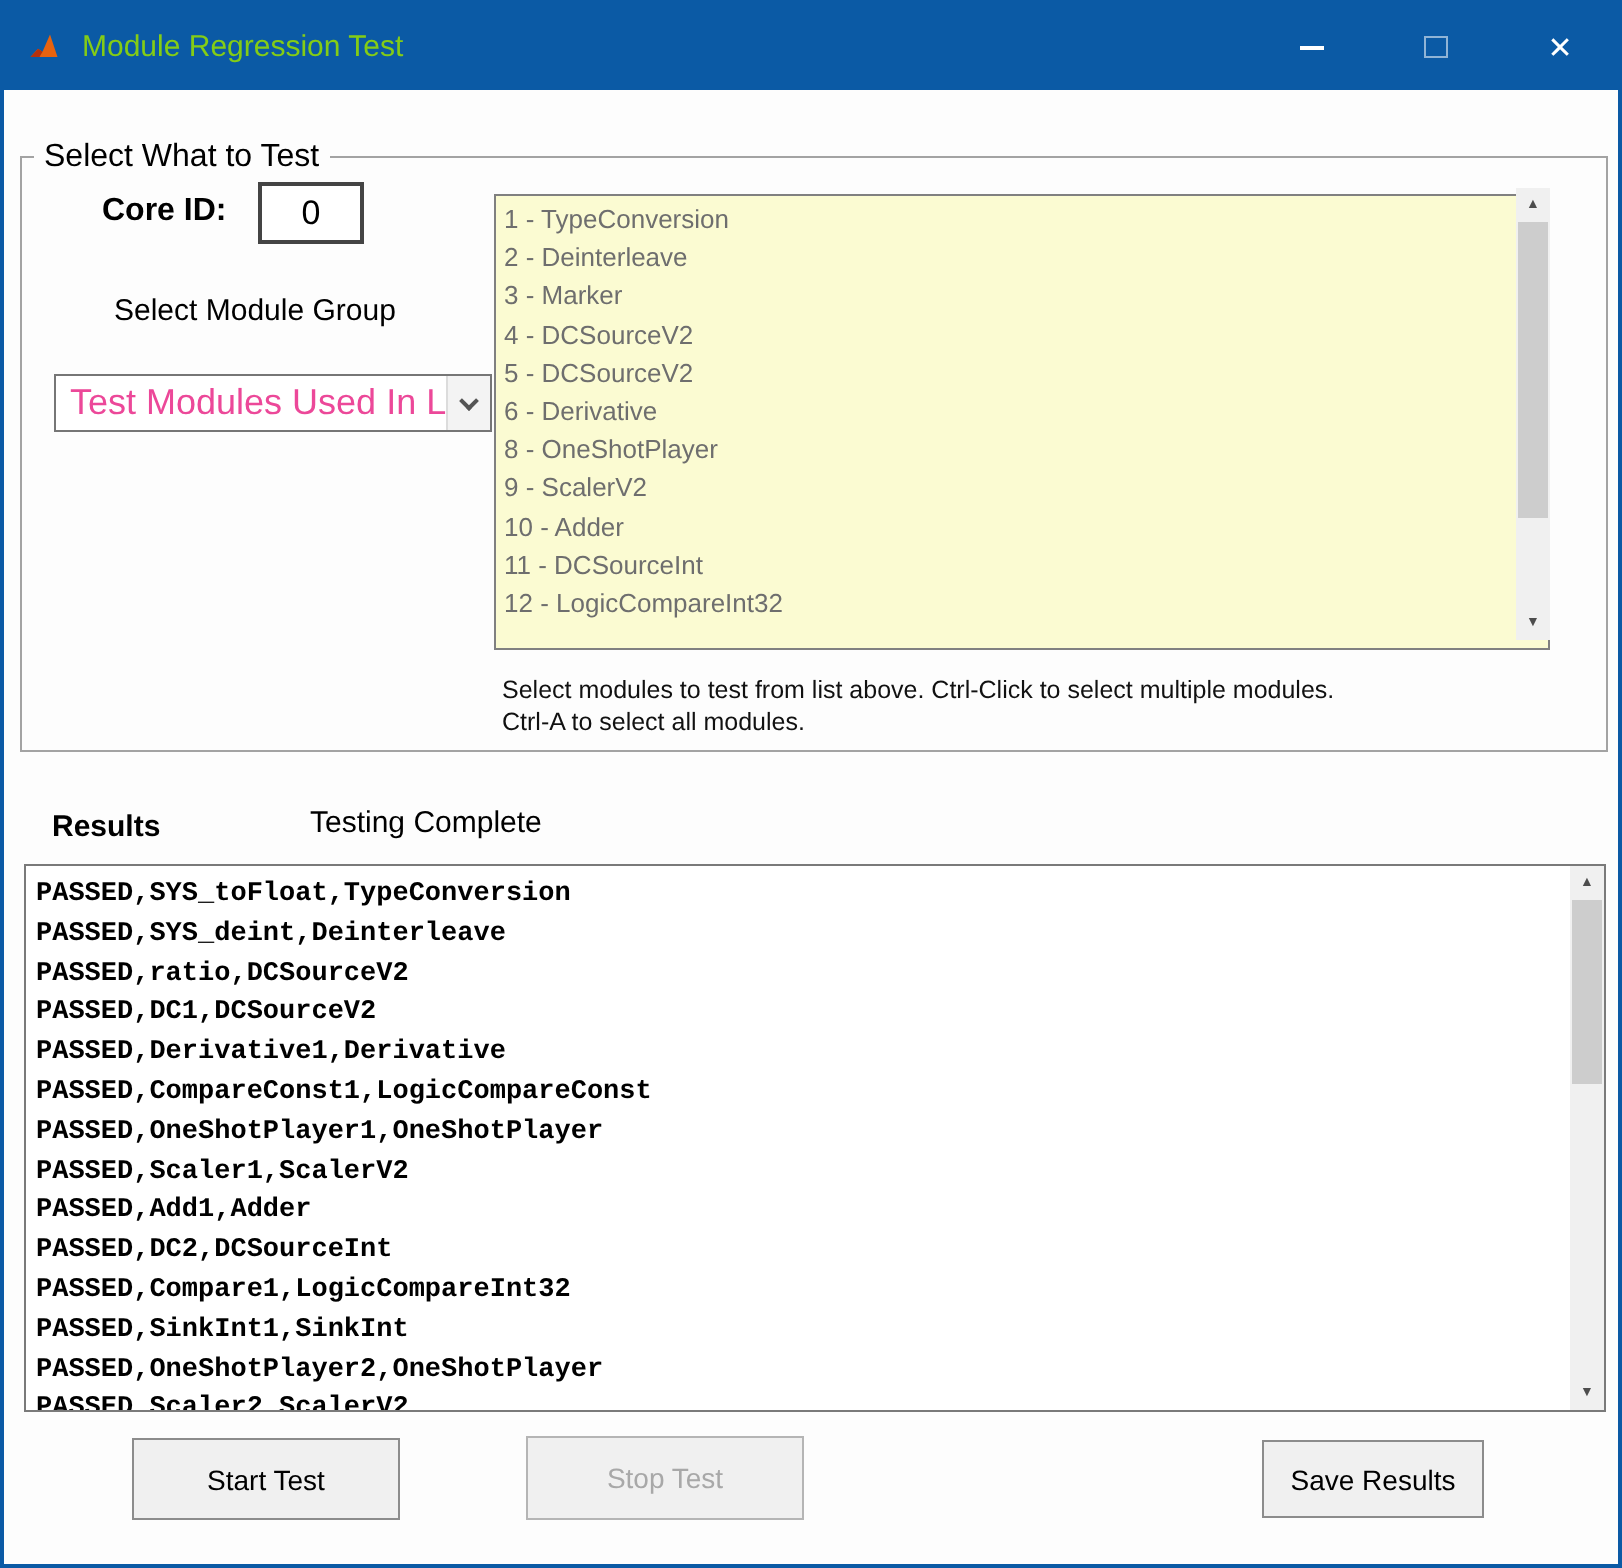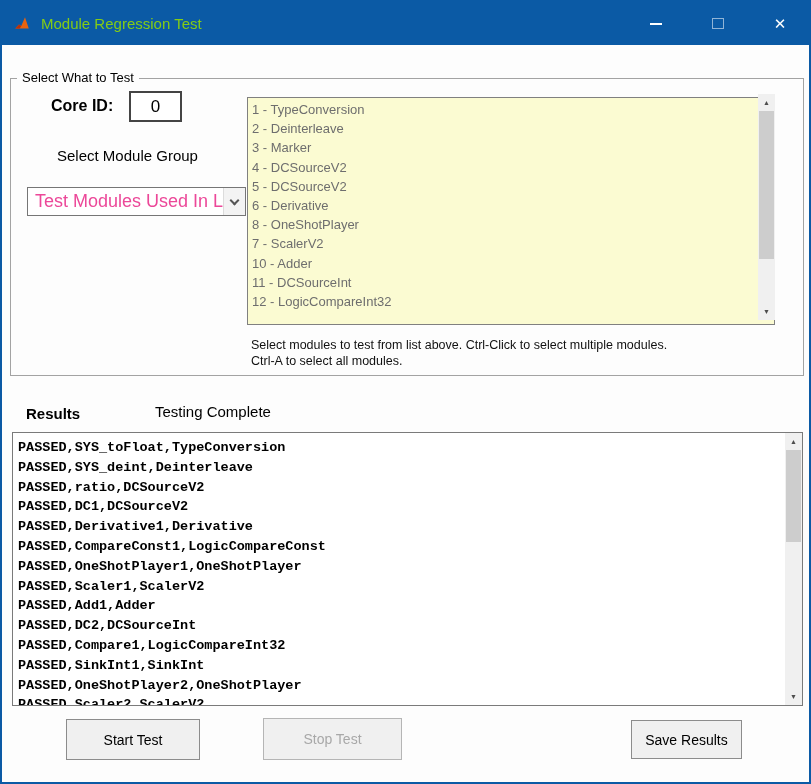--- a/index.html
+++ b/index.html
@@ -19,21 +19,21 @@
              color:#ffffff; cursor:pointer; margin-right:28px; font-size:14px; }
   .win-btn:last-child { margin-right:12px; }
   .min-glyph { display:block; width:12px; height:2px; background:#ffffff; }
   .max-glyph { display:block; width:12px; height:11px; border:1px solid rgba(255,255,255,0.55); }
   .close-glyph { font-size:15px; }
 
   
   .groupbox { position:absolute; left:8px; top:76px; width:794px; height:298px;
               border:1px solid #a3a3a3; background:#fdfdfd; }
   .groupbox-label { position:absolute; top:-9px; left:6px; background:#fdfdfd;
-                    padding:0 5px; font-size:13px; color:#000; }
+                    padding:0 5px; font-size:16px; color:#000; }
 
   .core-id-label { position:absolute; left:40px; top:18px; font-size:16px; font-weight:700; color:#000; }
   .core-id-input { position:absolute; left:118px; top:12px; width:53px; height:31px;
                    border:2px solid #444; background:#fff; text-align:center;
                    font-size:17px; font-family:"Liberation Sans",sans-serif; color:#000; }
 
   .module-group-label { position:absolute; left:46px; top:68px; font-size:15px; color:#000; }
 
   .dropdown { position:absolute; left:16px; top:108px; width:219px; height:29px;
               border:1px solid #767676; background:#ffffff; display:flex; align-items:center;
@@ -120,21 +120,21 @@
     </div>
 
     <div class="module-listbox">
         <div class="module-item">1 - TypeConversion</div>
         <div class="module-item">2 - Deinterleave</div>
         <div class="module-item">3 - Marker</div>
         <div class="module-item">4 - DCSourceV2</div>
         <div class="module-item">5 - DCSourceV2</div>
         <div class="module-item">6 - Derivative</div>
         <div class="module-item">8 - OneShotPlayer</div>
-        <div class="module-item">7 - ScalerV2</div>
+        <div class="module-item">9 - ScalerV2</div>
         <div class="module-item">10 - Adder</div>
         <div class="module-item">11 - DCSourceInt</div>
         <div class="module-item">12 - LogicCompareInt32</div>
       </div>
     <div class="scrollbar" style="left:747px; top:15px; height:226px; bottom:auto;">
       <div class="sb-arrow up">▲</div>
       <div class="sb-thumb modules-thumb"></div>
       <div class="sb-arrow down">▼</div>
     </div>
 

